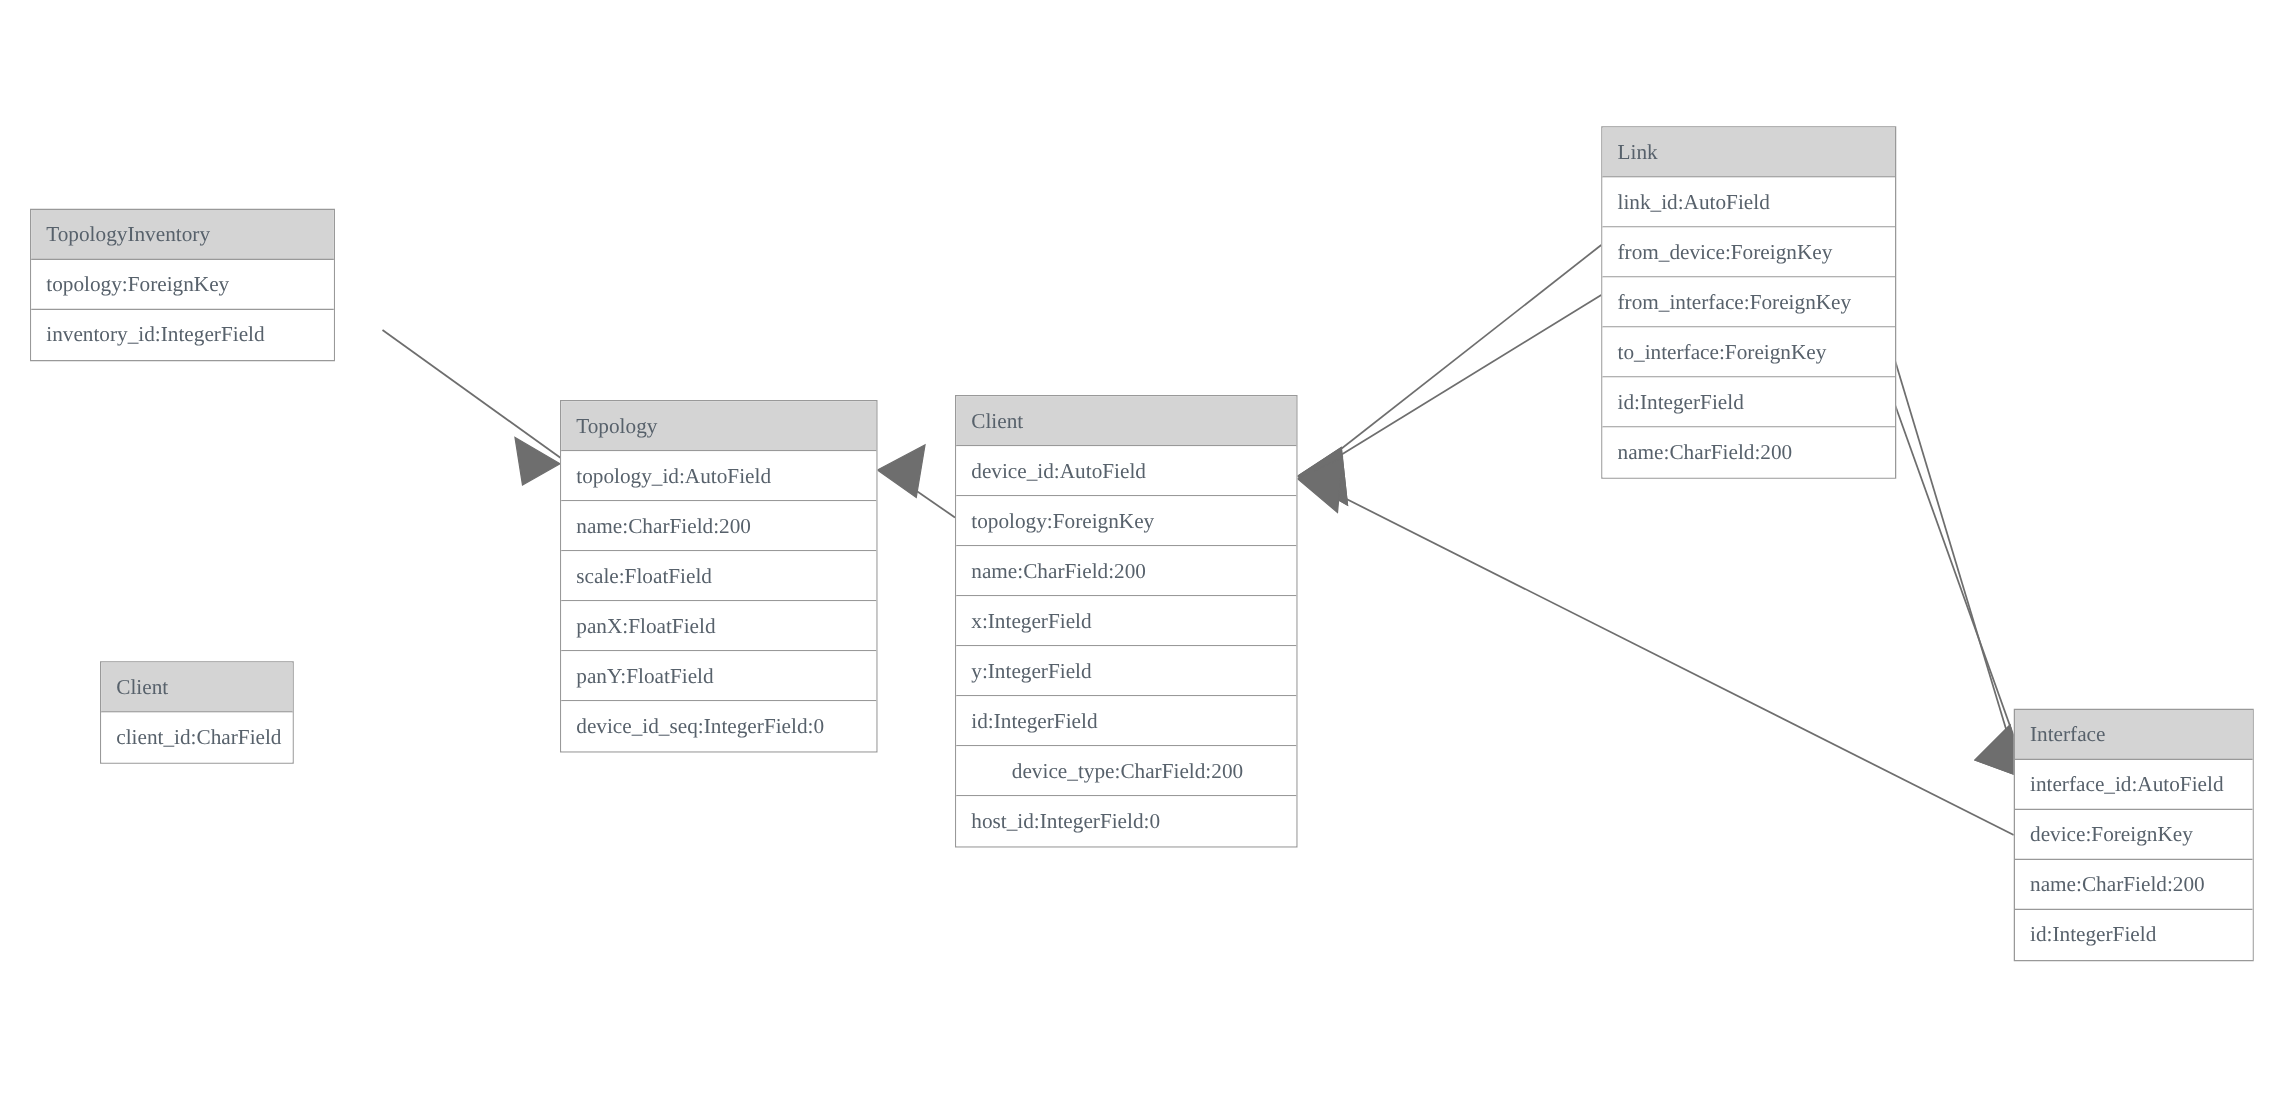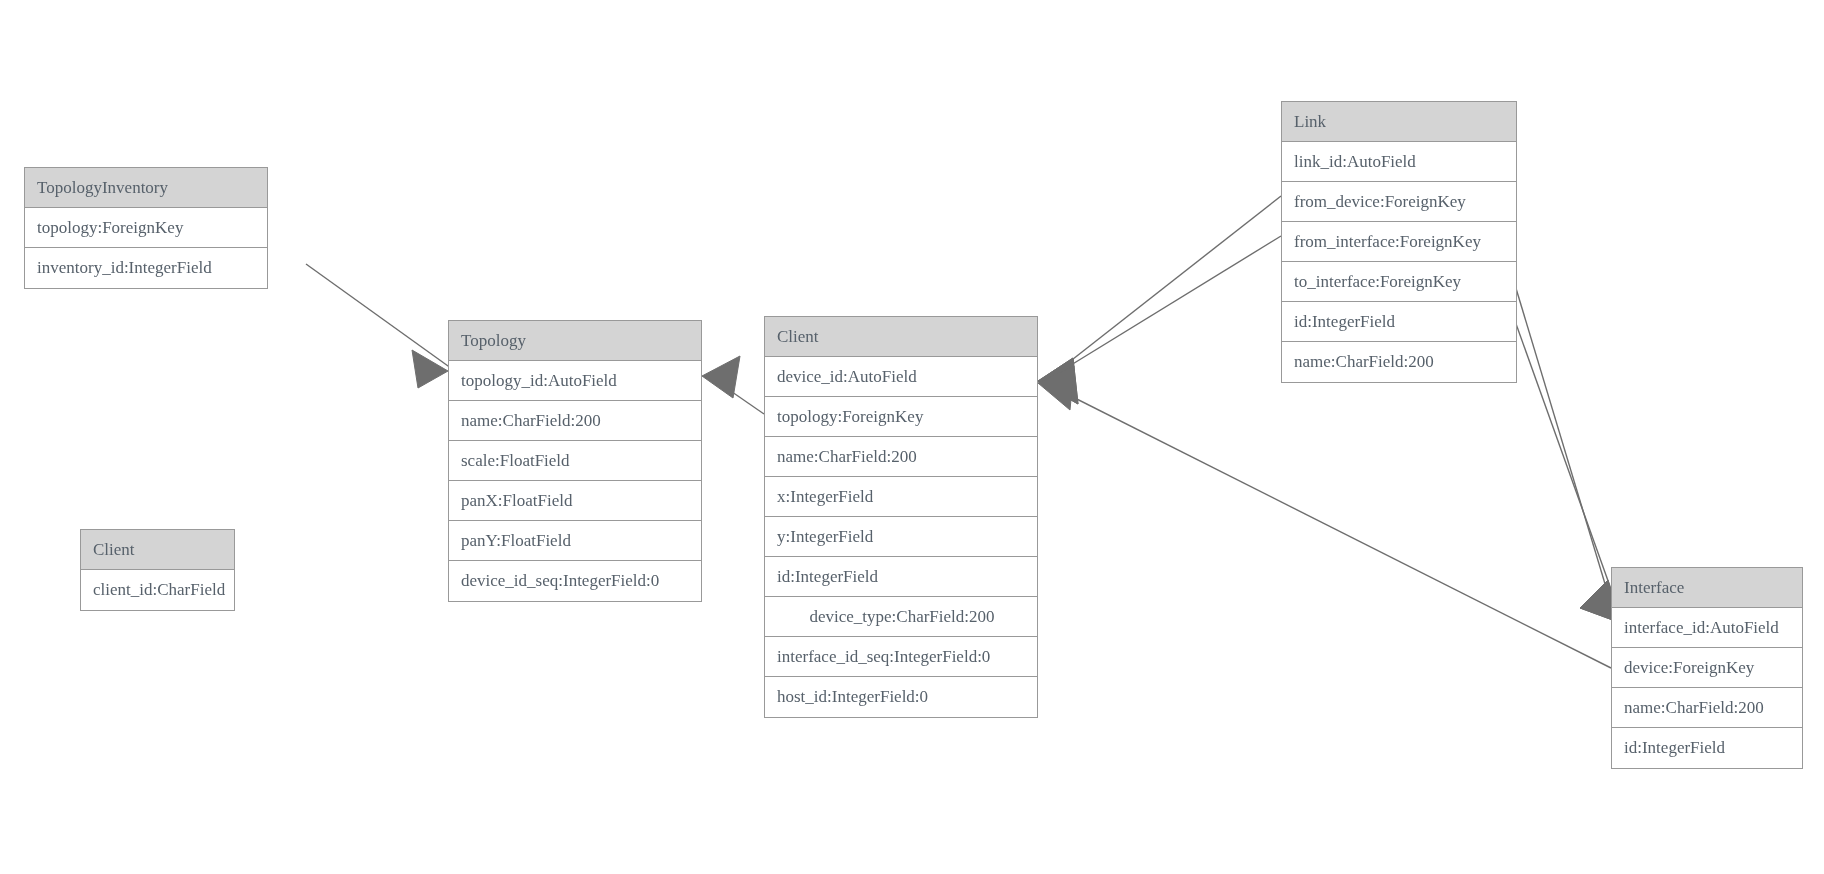--- a/index.html
+++ b/index.html
@@ -116,21 +116,20 @@
       </div>
       <div class="entity" style="left: 764px; top: 316px; width: 274px; border-color: rgb(153, 153, 153);">
         <div class="entity-title" style="background: rgb(212, 212, 212); color: rgb(87, 97, 107); border-bottom-color: rgb(153, 153, 153);">Client</div>
         <div class="entity-field" style="color: rgb(87, 97, 107); border-bottom-color: rgb(153, 153, 153);">device_id:AutoField</div>
         <div class="entity-field" style="color: rgb(87, 97, 107); border-bottom-color: rgb(153, 153, 153);">topology:ForeignKey</div>
         <div class="entity-field" style="color: rgb(87, 97, 107); border-bottom-color: rgb(153, 153, 153);">name:CharField:200</div>
         <div class="entity-field" style="color: rgb(87, 97, 107); border-bottom-color: rgb(153, 153, 153);">x:IntegerField</div>
         <div class="entity-field" style="color: rgb(87, 97, 107); border-bottom-color: rgb(153, 153, 153);">y:IntegerField</div>
         <div class="entity-field" style="color: rgb(87, 97, 107); border-bottom-color: rgb(153, 153, 153);">id:IntegerField</div>
         <div class="entity-field" style="color: rgb(87, 97, 107); border-bottom-color: rgb(153, 153, 153); text-align: center;">device_type:CharField:200</div>
-        <div class="entity-field" style="color: rgb(87, 97, 107); border-bottom-color: rgb(153, 153, 153);">interface_id_seq:IntegerField:0</div>
         <div class="entity-field" style="color: rgb(87, 97, 107); border-bottom-color: rgb(153, 153, 153);">host_id:IntegerField:0</div>
       </div>
       <div class="entity" style="left: 1281px; top: 101px; width: 236px; border-color: rgb(153, 153, 153);">
         <div class="entity-title" style="background: rgb(212, 212, 212); color: rgb(87, 97, 107); border-bottom-color: rgb(153, 153, 153);">Link</div>
         <div class="entity-field" style="color: rgb(87, 97, 107); border-bottom-color: rgb(153, 153, 153);">link_id:AutoField</div>
         <div class="entity-field" style="color: rgb(87, 97, 107); border-bottom-color: rgb(153, 153, 153);">from_device:ForeignKey</div>
         <div class="entity-field" style="color: rgb(87, 97, 107); border-bottom-color: rgb(153, 153, 153);">from_interface:ForeignKey</div>
         <div class="entity-field" style="color: rgb(87, 97, 107); border-bottom-color: rgb(153, 153, 153);">to_interface:ForeignKey</div>
         <div class="entity-field" style="color: rgb(87, 97, 107); border-bottom-color: rgb(153, 153, 153);">id:IntegerField</div>
         <div class="entity-field" style="color: rgb(87, 97, 107); border-bottom-color: rgb(153, 153, 153);">name:CharField:200</div>

